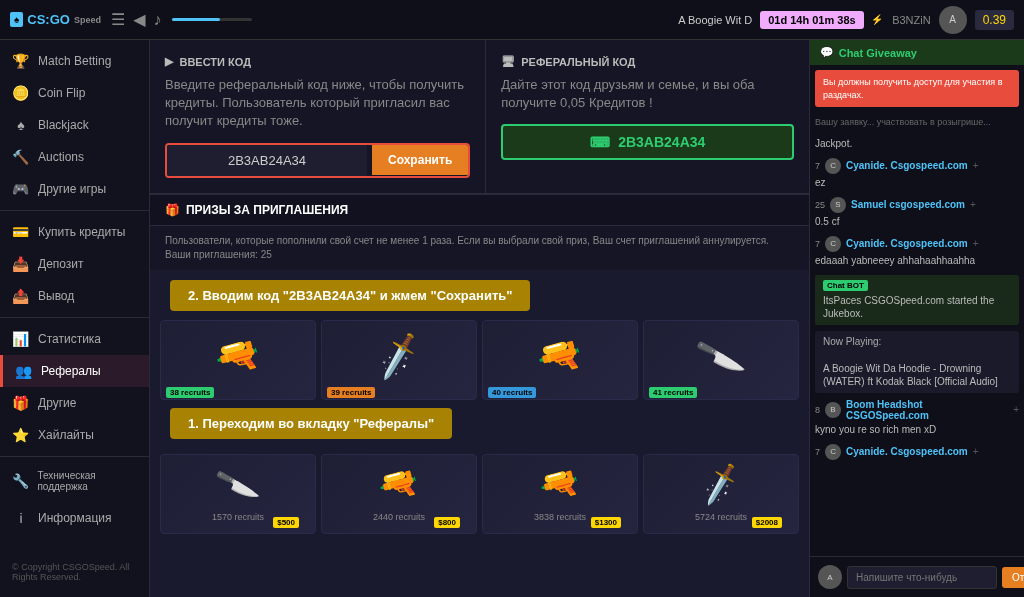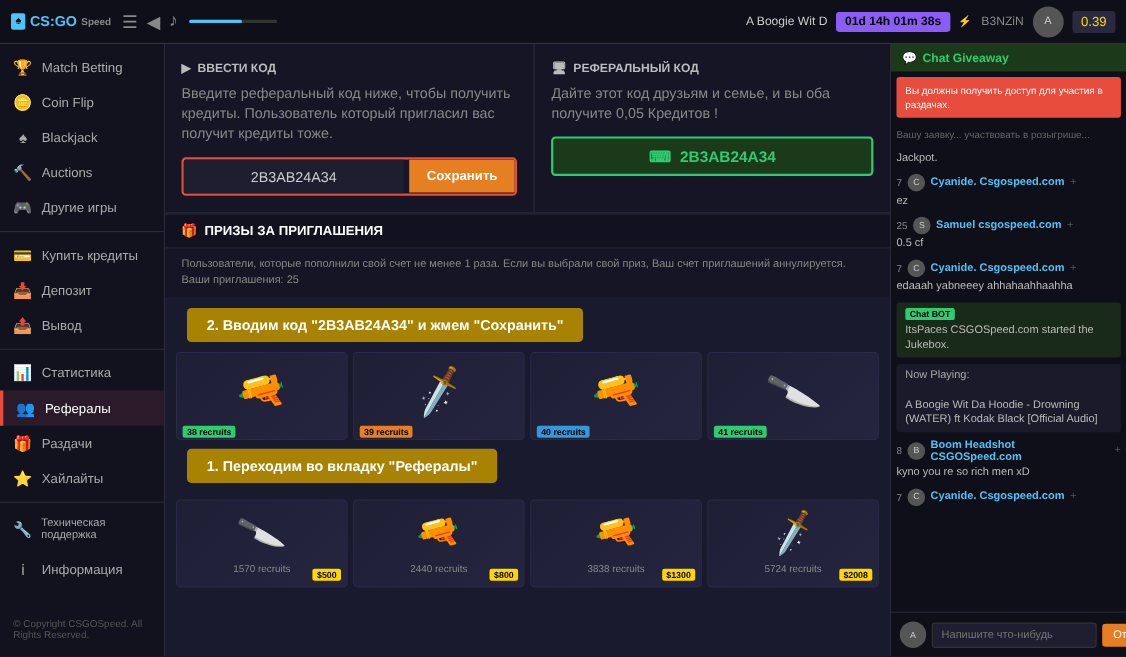--- a/index.html
+++ b/index.html
@@ -6,21 +6,21 @@
     body { font-family: 'Arial', sans-serif; background: #1a1a2e; color: #ccc; width: 1024px; height: 597px; overflow: hidden; display: flex; flex-direction: column; }
 
     
     .topbar { background: #0f0f1a; height: 40px; display: flex; align-items: center; padding: 0 10px; gap: 10px; border-bottom: 1px solid #333; flex-shrink: 0; }
     .topbar-logo { color: #4fc3f7; font-weight: bold; font-size: 13px; display: flex; align-items: center; gap: 4px; }
     .topbar-logo .logo-icon { background: #4fc3f7; color: #000; padding: 2px 4px; font-size: 10px; border-radius: 2px; }
     .topbar-nav-icons { display: flex; gap: 8px; align-items: center; color: #888; font-size: 16px; }
     .topbar-progress { flex: 1; height: 3px; background: #333; border-radius: 2px; max-width: 80px; }
     .topbar-progress-fill { height: 100%; background: #4fc3f7; width: 60%; border-radius: 2px; }
     .topbar-user { display: flex; align-items: center; gap: 8px; margin-left: auto; font-size: 12px; color: #ccc; }
-    .topbar-timer { background: #8b5cf6; color: #000; font-weight: bold; font-size: 11px; padding: 3px 8px; border-radius: 3px; }
+    .topbar-timer { background: #f0abfc; color: #000; font-weight: bold; font-size: 11px; padding: 3px 8px; border-radius: 3px; }
     .topbar-balance { background: #2a2a3e; color: #ffd700; font-size: 12px; padding: 3px 8px; border-radius: 3px; }
     .topbar-avatar { width: 28px; height: 28px; border-radius: 50%; background: #555; display: flex; align-items: center; justify-content: center; font-size: 10px; }
 
     
     .main-layout { display: flex; flex: 1; overflow: hidden; }
 
     
     .sidebar { width: 150px; background: #12121f; border-right: 1px solid #2a2a3a; display: flex; flex-direction: column; padding: 5px 0; flex-shrink: 0; }
     .sidebar-item { display: flex; align-items: center; gap: 8px; padding: 8px 12px; cursor: pointer; font-size: 12px; color: #aaa; transition: background 0.2s; }
     .sidebar-item.highlight { color: #fff; background: #2a1a2a; border-left: 3px solid #e74c3c; }
@@ -47,21 +47,21 @@
 
     
     .weapons-section { background: #1a1a2e; padding: 10px; }
     .weapons-row { display: flex; gap: 5px; margin-bottom: 8px; }
     .weapon-card { flex: 1; background: linear-gradient(135deg, #1e1e35 0%, #252540 100%); border: 1px solid #2a2a4a; border-radius: 4px; padding: 8px; text-align: center; position: relative; min-height: 80px; display: flex; flex-direction: column; align-items: center; justify-content: center; }
     .weapon-img { font-size: 28px; transform: rotate(-15deg); display: block; margin: 0 auto 5px; }
     .weapon-badge { position: absolute; bottom: 1px; left: 5px; background: #2ecc71; color: #000; font-size: 8px; padding: 1px 4px; border-radius: 2px; font-weight: bold; }
     .weapon-badge.orange { background: #e67e22; }
     .weapon-badge.blue { background: #3498db; }
     .weapon-recruits { font-size: 9px; color: #888; margin-top: 3px; }
-    .weapon-price { position: absolute; bottom: 5px; right: 5px; background: #ffd700; color: #000; font-size: 8px; padding: 1px 4px; border-radius: 2px; font-weight: bold; }
+    .weapon-price { position: absolute; bottom: 5px; right: 16px; background: #ffd700; color: #000; font-size: 8px; padding: 1px 4px; border-radius: 2px; font-weight: bold; }
 
     
     .chat-panel { width: 215px; background: #0f0f1a; border-left: 1px solid #2a2a3a; display: flex; flex-direction: column; flex-shrink: 0; }
     .chat-header { background: #1a3a1a; padding: 6px 10px; font-size: 11px; font-weight: bold; color: #2ecc71; display: flex; align-items: center; gap: 5px; }
     .chat-tooltip { background: #e74c3c; color: #fff; font-size: 9px; padding: 6px 8px; margin: 5px; border-radius: 3px; line-height: 1.4; }
     .chat-messages { flex: 1; overflow-y: auto; padding: 5px; }
     .chat-msg { margin-bottom: 8px; font-size: 10px; }
     .chat-msg-header { display: flex; align-items: center; gap: 5px; margin-bottom: 2px; }
     .chat-msg-avatar { width: 16px; height: 16px; border-radius: 50%; background: #555; display: flex; align-items: center; justify-content: center; font-size: 8px; flex-shrink: 0; }
     .chat-msg-name { color: #4fc3f7; font-size: 10px; font-weight: bold; }
@@ -146,21 +146,21 @@
     <div class="sidebar-item">
       <span class="sidebar-icon">📊</span>
       <span>Статистика</span>
     </div>
     <div class="sidebar-item highlight">
       <span class="sidebar-icon">👥</span>
       <span>Рефералы</span>
     </div>
     <div class="sidebar-item">
       <span class="sidebar-icon">🎁</span>
-      <span>Раздачи</span>
+      <span>Другие</span>
     </div>
     <div class="sidebar-item">
       <span class="sidebar-icon">⭐</span>
       <span>Хайлайты</span>
     </div>
     <div class="sidebar-section"></div>
     <div class="sidebar-item">
       <span class="sidebar-icon">🔧</span>
       <span style="font-size:10px;">Техническая поддержка</span>
     </div>

